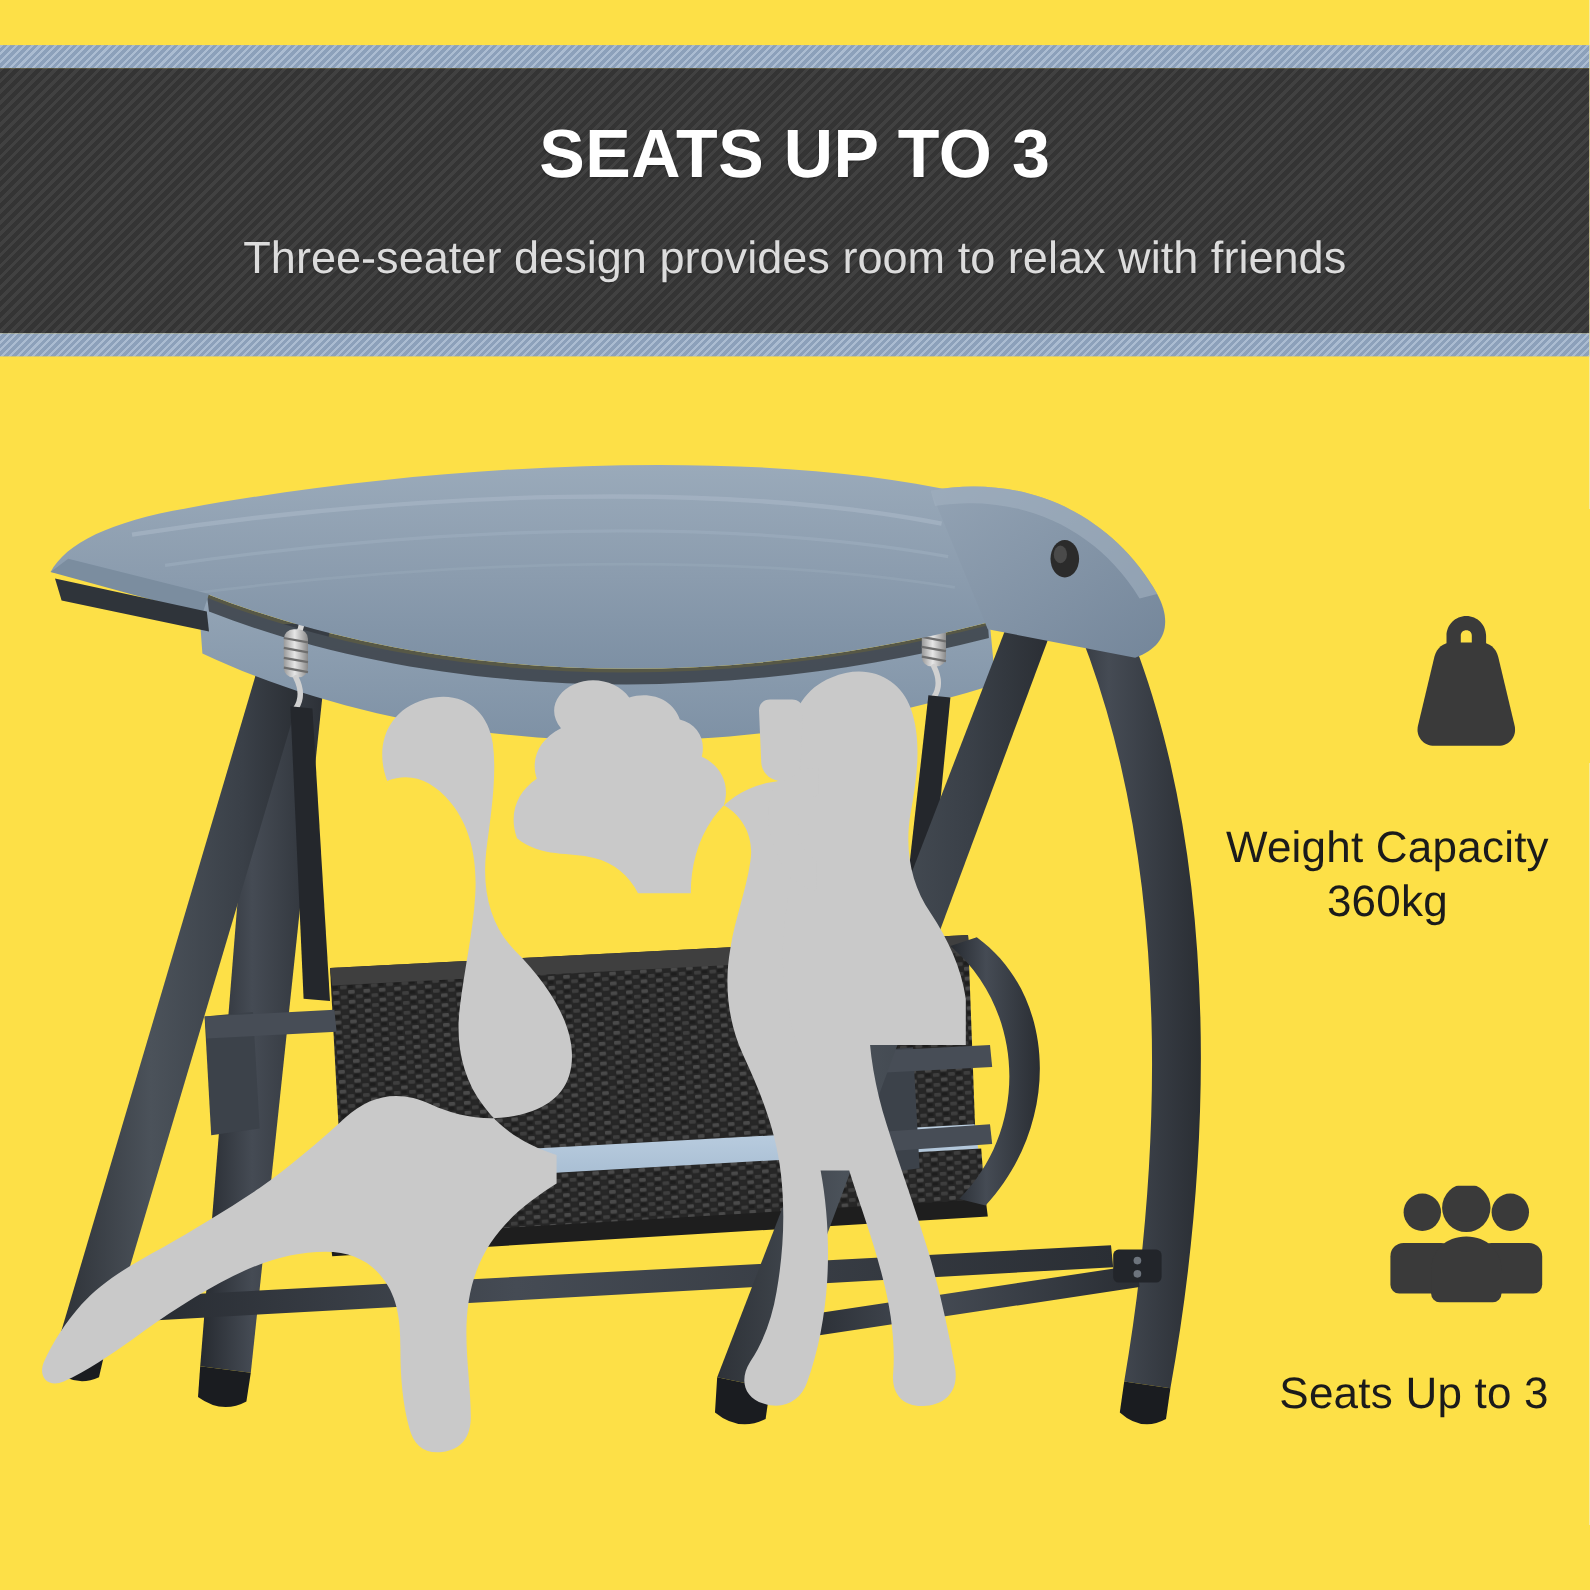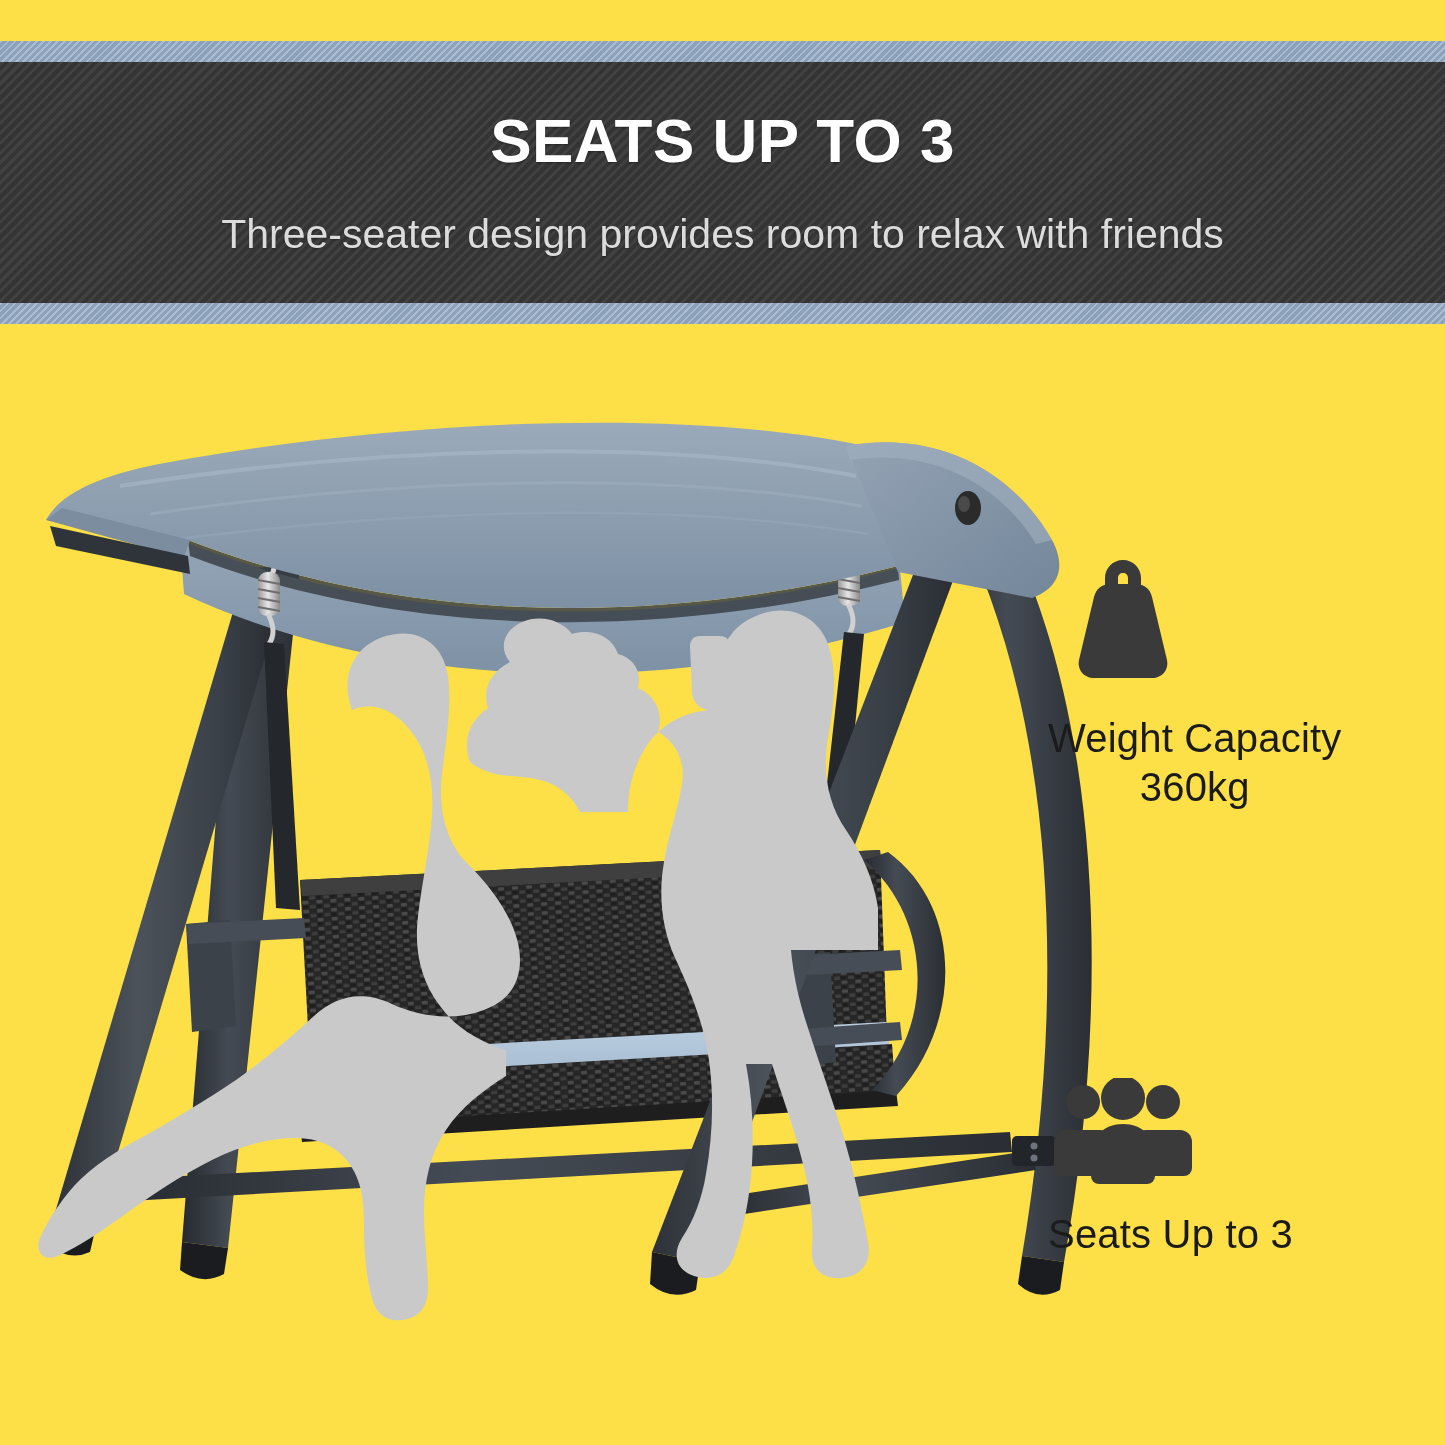--- a/index.html
+++ b/index.html
@@ -53,21 +53,21 @@
     line-height:1;
     text-align:center;
     text-shadow:0 1px 2px rgba(0,0,0,.3);
   }
 
   
   .feature {
     position:absolute;
     width:360px;
     left:1048px;
-    display:flex; flex-direction:column; align-items:flex-start;
+    display:flex; flex-direction:column; align-items:flex-end;gap:32px;
   }
   .feature.weight { top:548px; }
   .feature.seats  { top:1078px; }
   .feature-icon { display:block; }
   .feature-label {
     margin-top:22px;
     color:#1b1b1b;
     font-size:40px;
     font-weight:300;
     line-height:1.22;

